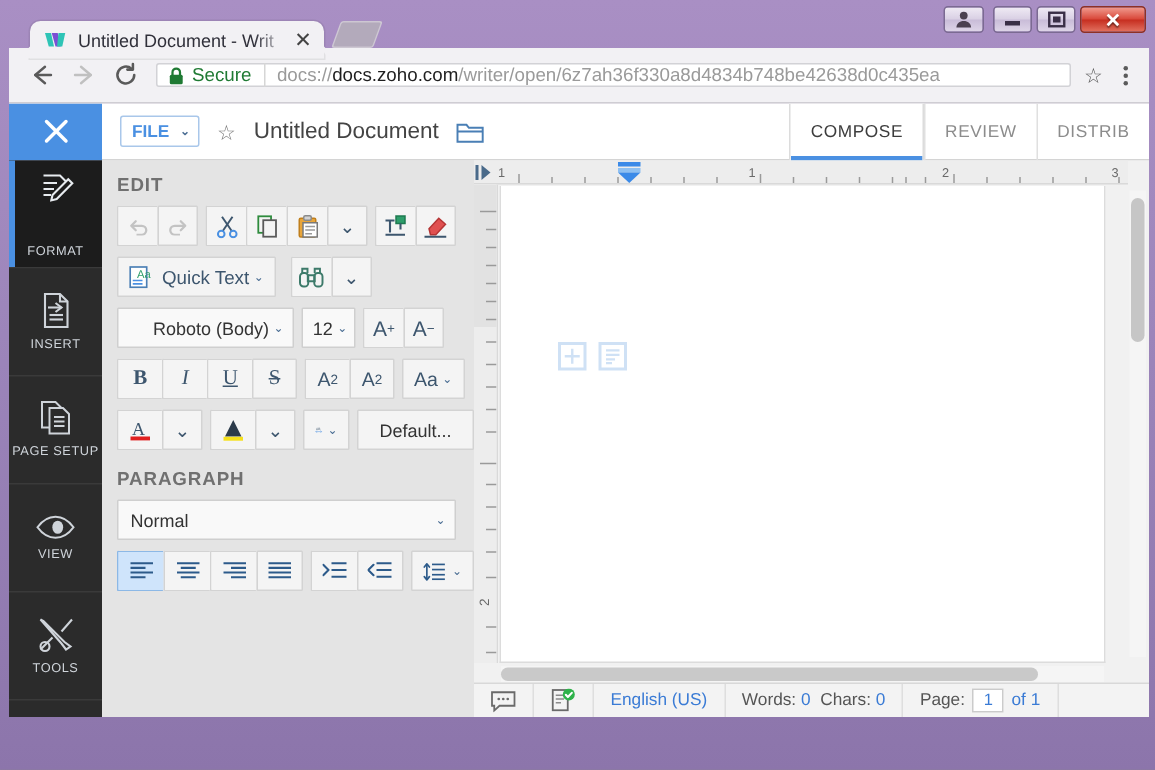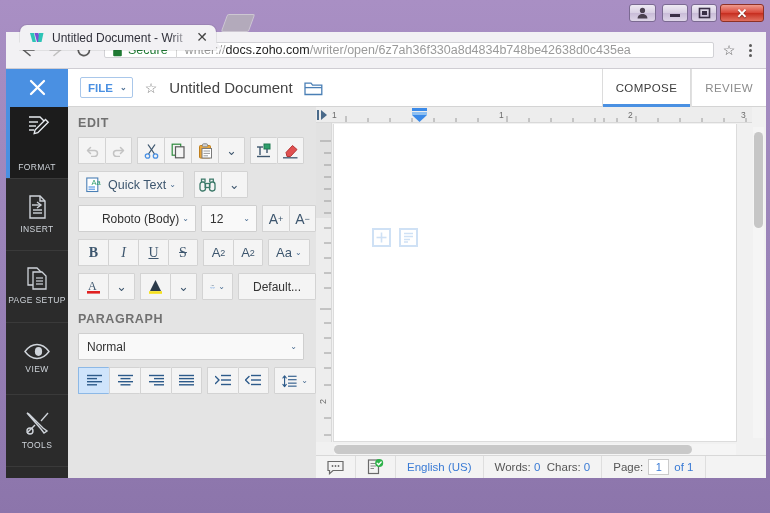--- a/index.html
+++ b/index.html
@@ -16,21 +16,21 @@
     background: linear-gradient(180deg,#a98fc4 0%, #9d86bb 40%, #8c75ab 100%);
     padding: 3px 4px 4px 6px;
   }
 
   
   #tabstrip {
     position: relative;
     height: 29px;
   }
   #tab {
-    position: absolute; left: 14px; top: 22px;
+    position: absolute; left: 14px; top: 11px;
     width: 196px; height: 25px;
     background: #f2f1f4;
     border-radius: 7px 7px 0 0;
     display: flex; align-items: center;
     padding: 0 6px 0 10px;
     box-shadow: 0 0 0 1px rgba(0,0,0,0.07);
   }
   #tab::before, #tab::after {
     content: ""; position: absolute; bottom: 0;
     width: 9px; height: 9px; background: #f2f1f4;
@@ -190,21 +190,21 @@
   .btn.disabled { color: #c3c3c3; }
   .btn.active { background: #cfe4fb; border-color: #8cb8e6; }
   .btn.wide { padding: 0 7px; }
   .caret { font-size: 8px; color: #4a6d93; margin-left: 3px; }
   .sel {
     height: 27px; background: #f9f9f9; border: 1px solid #cfcfcf;
     display: flex; align-items: center; justify-content: space-between;
     padding: 0 6px 0 8px; font-size: 12px; color: #333; border-radius: 1px;
   }
   #font-name { width: 118px; justify-content: flex-end; }
-  #font-size { width: 56px; }
+  #font-size { width: 36px; justify-content: center; }
   #para-style { width: 226px; margin-bottom: 7px; }
   #default-btn {
     height: 27px; padding: 0 14px; background: #f4f4f4;
     border: 1px solid #d3d3d3; font-size: 12px; color: #333;
     display: flex; align-items: center; border-radius: 1px;
   }
 
   
   #editor { flex: 1; position: relative; background: #f1f1f1; overflow: hidden; }
   #hruler {
@@ -312,21 +312,21 @@
 
     <div id="omnibox">
       <span id="lock-icon">
         <svg width="11" height="13" viewBox="0 0 11 13">
           <path d="M3 6V4.2a2.5 2.5 0 0 1 5 0V6" fill="none" stroke="#1f7a33" stroke-width="1.5"></path>
           <rect x="1.2" y="5.8" width="8.6" height="6.4" rx="1" fill="#1f7a33"></rect>
         </svg>
       </span>
       <span id="secure-label">Secure</span>
       <span id="omni-sep"></span>
-      <span id="url"><span class="scheme">writer://</span><b>docs.zoho.com</b><span>/writer/open/6z7ah36f330a8d4834b748be42638d0c435ea</span></span>
+      <span id="url"><span class="scheme">docs://</span><b>docs.zoho.com</b><span>/writer/open/6z7ah36f330a8d4834b748be42638d0c435ea</span></span>
     </div>
 
     <div id="star-icon">☆</div>
     <div id="menu-icon">
         <i></i>
         <i></i>
         <i></i>
       </div>
   </div>
 
@@ -348,20 +348,21 @@
       <div id="doc-folder">
         <svg width="19" height="16" viewBox="0 0 19 16">
           <path d="M1 3.2h6l1.6 2h9.2v9.3H1z" fill="none" stroke="#4a7fb5" stroke-width="1.3"></path>
           <line x1="1" y1="7.6" x2="17.8" y2="7.6" stroke="#4a7fb5" stroke-width="1.3"></line>
         </svg>
       </div>
 
       <div id="mode-tabs">
         <div class="mode-tab active">COMPOSE</div>
         <div class="mode-tab">REVIEW</div>
+        <div class="mode-tab">DISTRIB</div>
       </div>
     </div>
 
     <div id="app-body">
 
       <div id="rail">
         <div class="rail-item active">
           <span>
             <svg width="26" height="26" viewBox="0 0 26 26">
               <path d="M5 4h11l4 4" fill="none" stroke="#e7ebef" stroke-width="1.4"></path>

